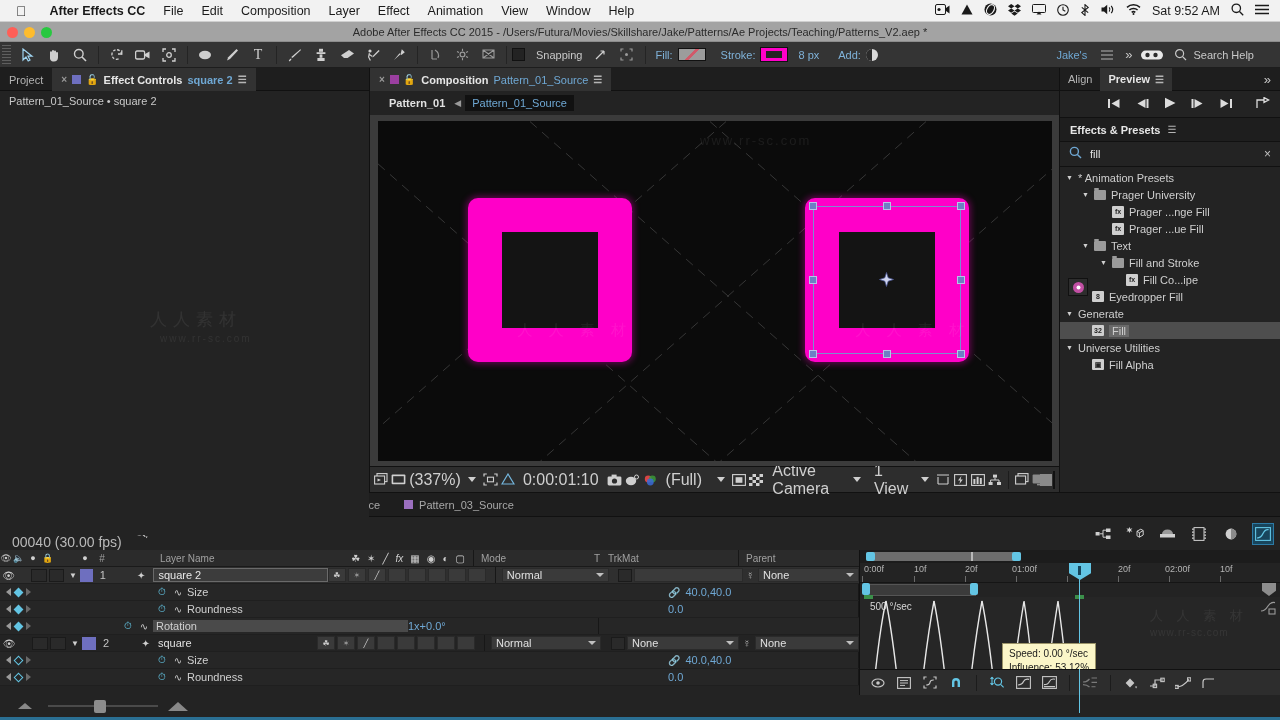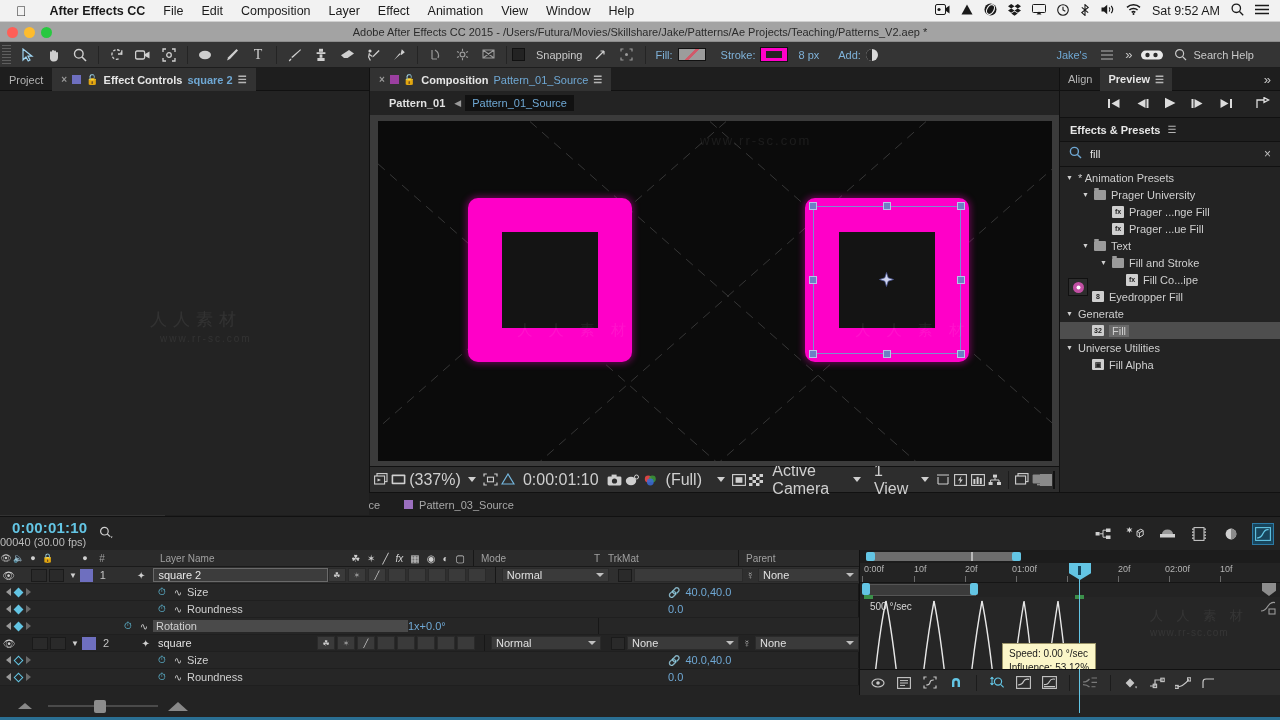--- a/index.html
+++ b/index.html
@@ -137,21 +137,21 @@
   .trow .lbl.hl { background:#6a6a6a; padding:0 3px; }
 
   
   .tlpanel { height:228px; background:#232323; display:flex; flex-direction:column; border-top:1px solid #111;}
   .tltabs { height:24px; background:#1e1e1e; display:flex; align-items:stretch; border-bottom:1px solid #111;}
   .tltab { display:flex; align-items:center; gap:6px; padding:0 12px; font-size:11px; color:#a8a8a8;}
   .tltab.active { background:#323232; color:#ececec; font-weight:bold; border-top:1px solid #5d5d5d;}
   .tltab .sw { width:9px;height:9px;display:inline-block;}
   .tlhead { height:33px; display:flex; align-items:center; background:#232323;}
   .tcode { color:#63c5e4; font-size:15px; font-weight:bold; padding-left:12px; letter-spacing:.2px;}
-  .tcsub { color:#b9b9b9; font-size:11px; }
+  .tcsub { color:#b9b9b9; font-size:14px; padding-left:12px; }
   .tlheadicons { margin-left:auto; display:flex; align-items:center; gap:10px; padding-right:6px;}
   .tlheadicons .ti { width:22px;height:22px;display:flex;align-items:center;justify-content:center;color:#cfcfcf;}
   .tlheadicons .ti.on { background:#18455c; border:1px solid #2c7aa5;}
 
   .tlgrid { flex:1; display:flex; min-height:0;}
   .layercol { width:860px; border-right:1px solid #111; background:#232323; display:flex; flex-direction:column;}
   .lhrow { height:17px; background:#2b2b2b; display:flex; align-items:center; font-size:10px; color:#a0a0a0;
      border-bottom:1px solid #1a1a1a;}
   .lhrow .c { display:flex; align-items:center; height:100%; }
   .layerrows { flex:1; overflow:hidden;}
@@ -465,20 +465,21 @@
         </div>
         <div class="ptab active">
           <span class="x">×</span>
           <span class="swatch" style="background:#6e6fbf"></span>
           <span class="lock">🔓</span>
           <span>Effect Controls</span>
           <span class="sub"><b>square 2</b></span>
           <span class="hamb">☰</span>
         </div>
       </div>
+      <div class="ecbread">Pattern_01_Source • square 2</div>
       <div class="ecbody">
         <div class="wm" style="left:150px;top:240px;">人人素材</div>
         <div class="wm" style="left:160px;top:265px;font-size:10px;letter-spacing:2px;">www.rr-sc.com</div>
       </div>
     </div>
 
     <div class="panel centerpanel">
       <div class="ptabbar">
         <div class="ptab active">
           <span class="x">×</span>

